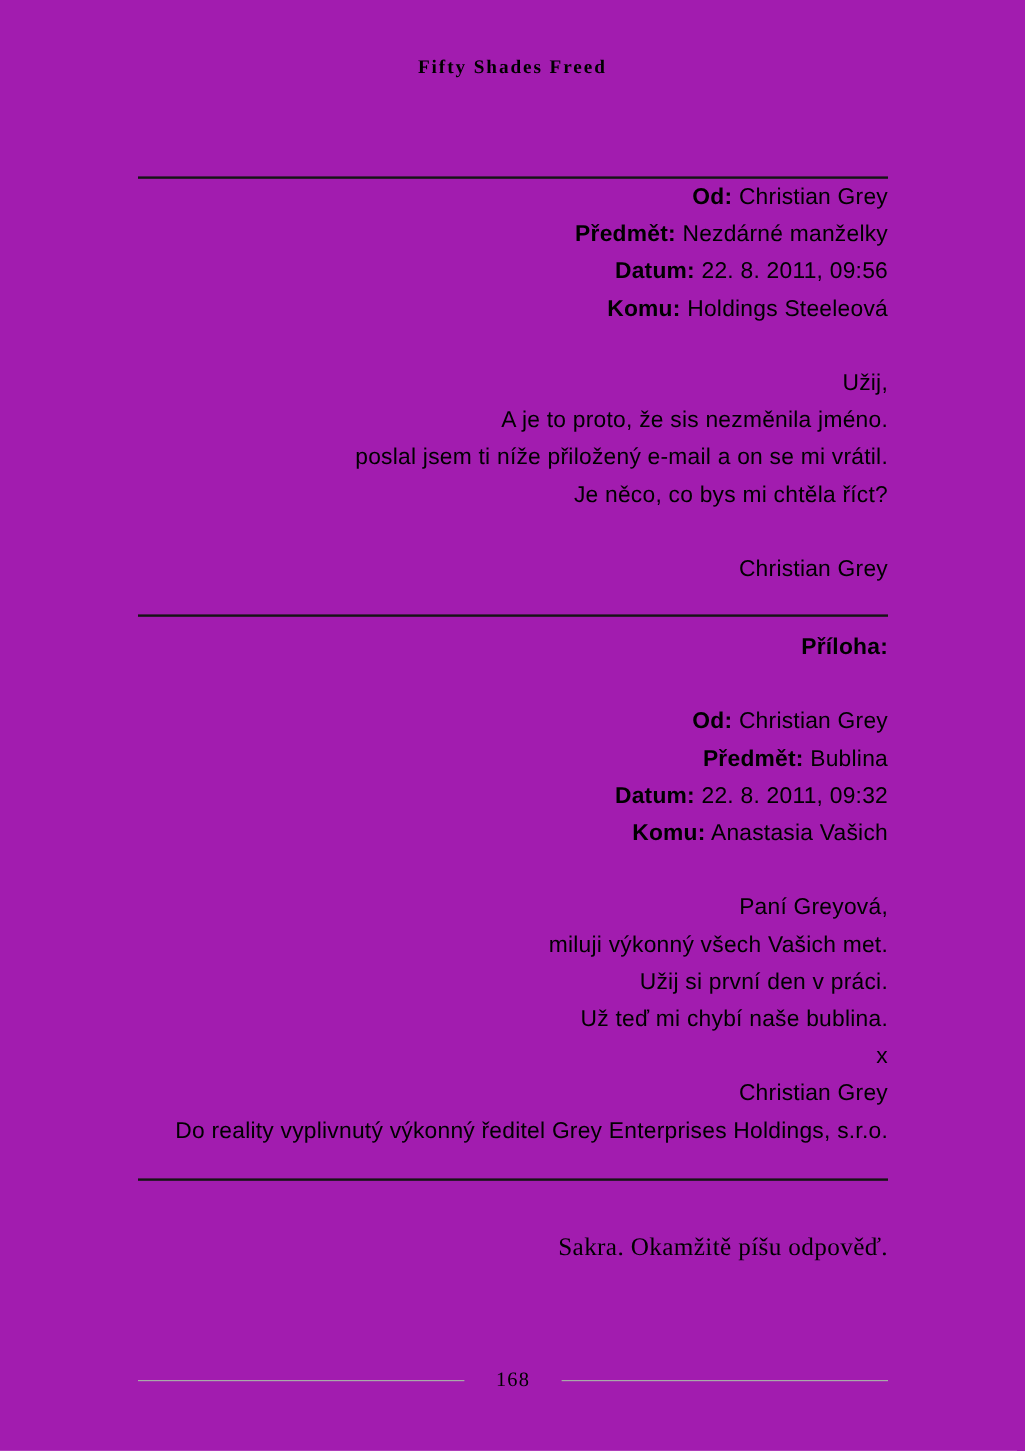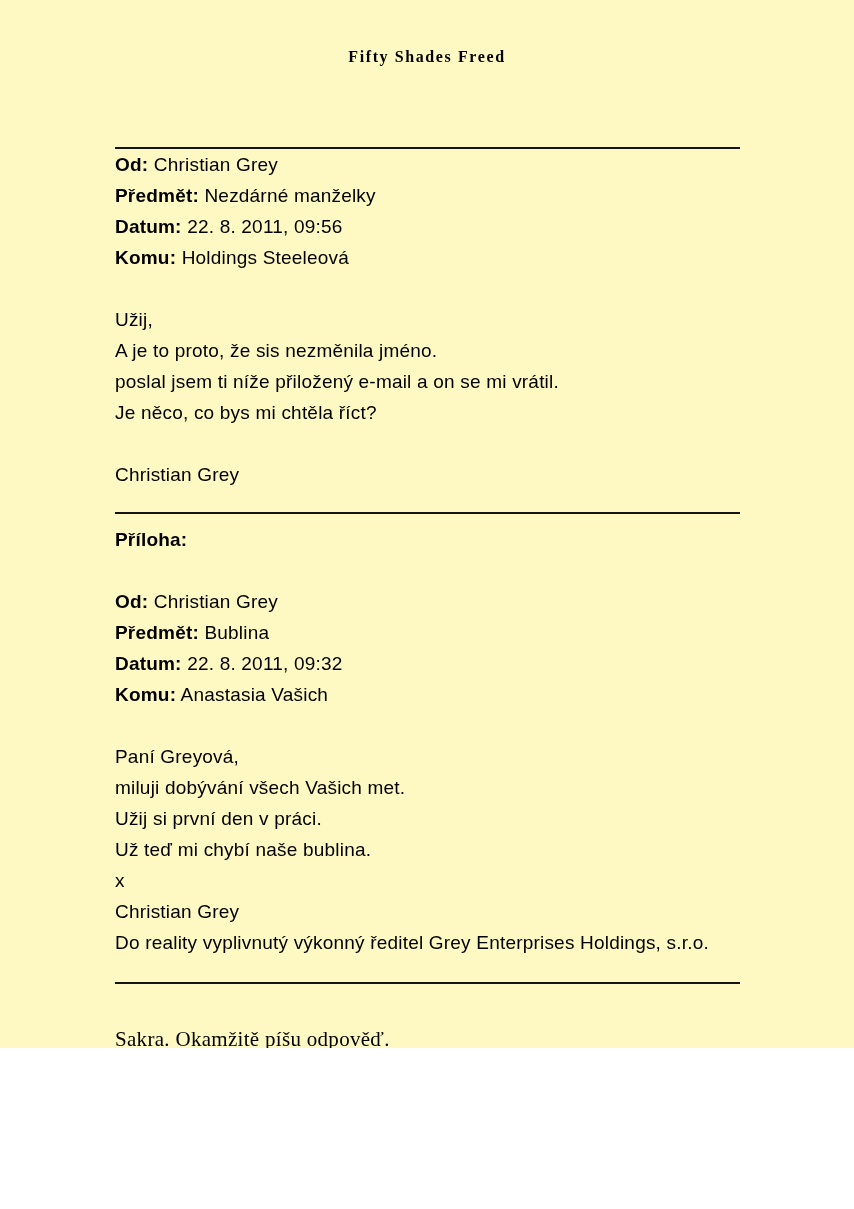--- a/index.html
+++ b/index.html
@@ -7,40 +7,41 @@
   body {
     width: 854px;
     height: 1209px;
     background: #ffffff;
     color: #000000;
     font-family: "Liberation Sans", sans-serif;
   }
   .page {
     position: relative;
     width: 854px;
-    height: 1048px;
+    height: 1209px;
     overflow: hidden;
-    background: #fef9c3;
+    background: #a21caf;
   }
   .running-header {
     position: absolute;
     top: 48px;
     left: 0;
     width: 100%;
     text-align: center;
     font-family: "Liberation Serif", serif;
     font-size: 16px;
     font-weight: bold;
     letter-spacing: 1.6px;
   }
   .content {
     position: absolute;
     left: 115px;
     top: 147px;
     width: 625px;
+    text-align: right;
   }
   .rule {
     border: none;
     border-top: 2px solid #141414;
     margin: 0;
     height: 0;
   }
   .rule.mid { margin-top: 22px; }
   .rule.bottom { margin-top: 24px; }
   p.line {
@@ -126,21 +127,21 @@
         <p class="line"><span class="b">Od:</span> <span>Christian Grey</span></p>
         <p class="line"><span class="b">Předmět:</span> <span>Bublina</span></p>
         <p class="line"><span class="b">Datum:</span> <span>22. 8. 2011, 09:32</span></p>
         <p class="line"><span class="b">Komu:</span> <span>Anastasia Vašich</span></p>
       </div>
 
       <div class="spacer"></div>
 
       <div>
         <p class="line">Paní Greyová,</p>
-        <p class="line">miluji dobývání všech Vašich met.</p>
+        <p class="line">miluji výkonný všech Vašich met.</p>
         <p class="line">Užij si první den v práci.</p>
         <p class="line">Už teď mi chybí naše bublina.</p>
         <p class="line">x</p>
         <p class="line">Christian Grey</p>
         <p class="line">Do reality vyplivnutý výkonný ředitel Grey Enterprises Holdings, s.r.o.</p>
       </div>
     </div>
 
     <hr class="rule bottom">
 

